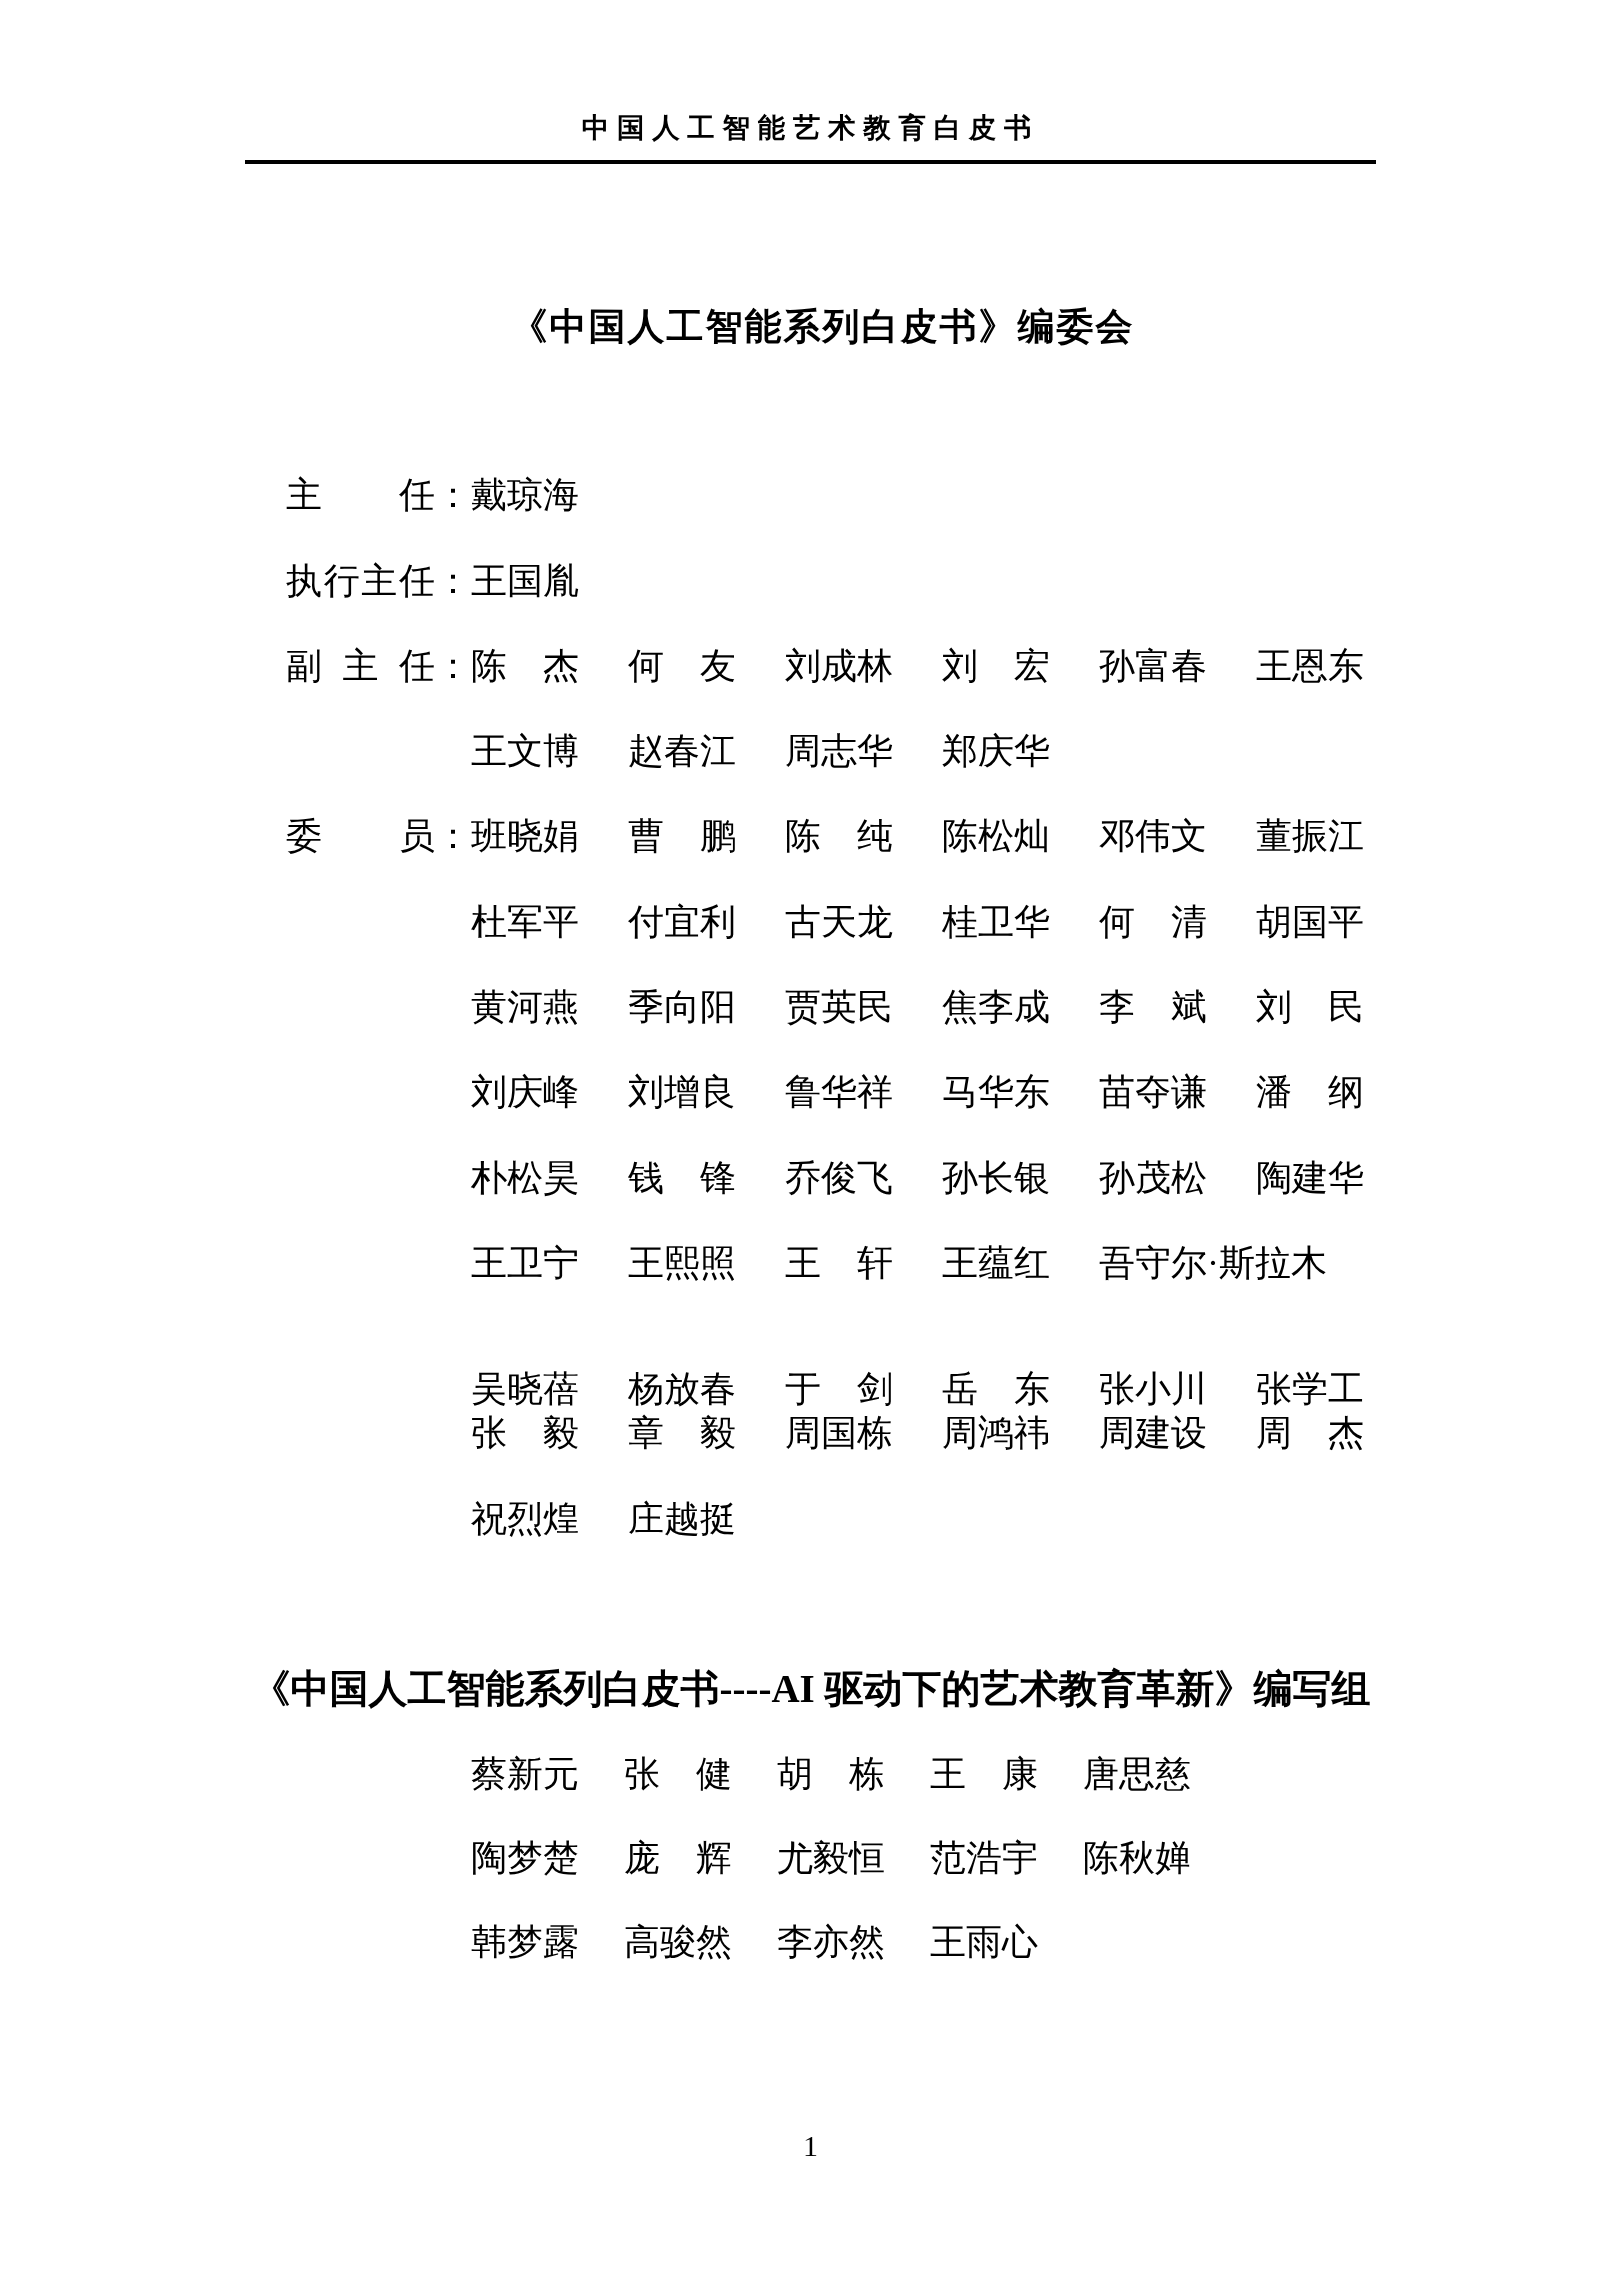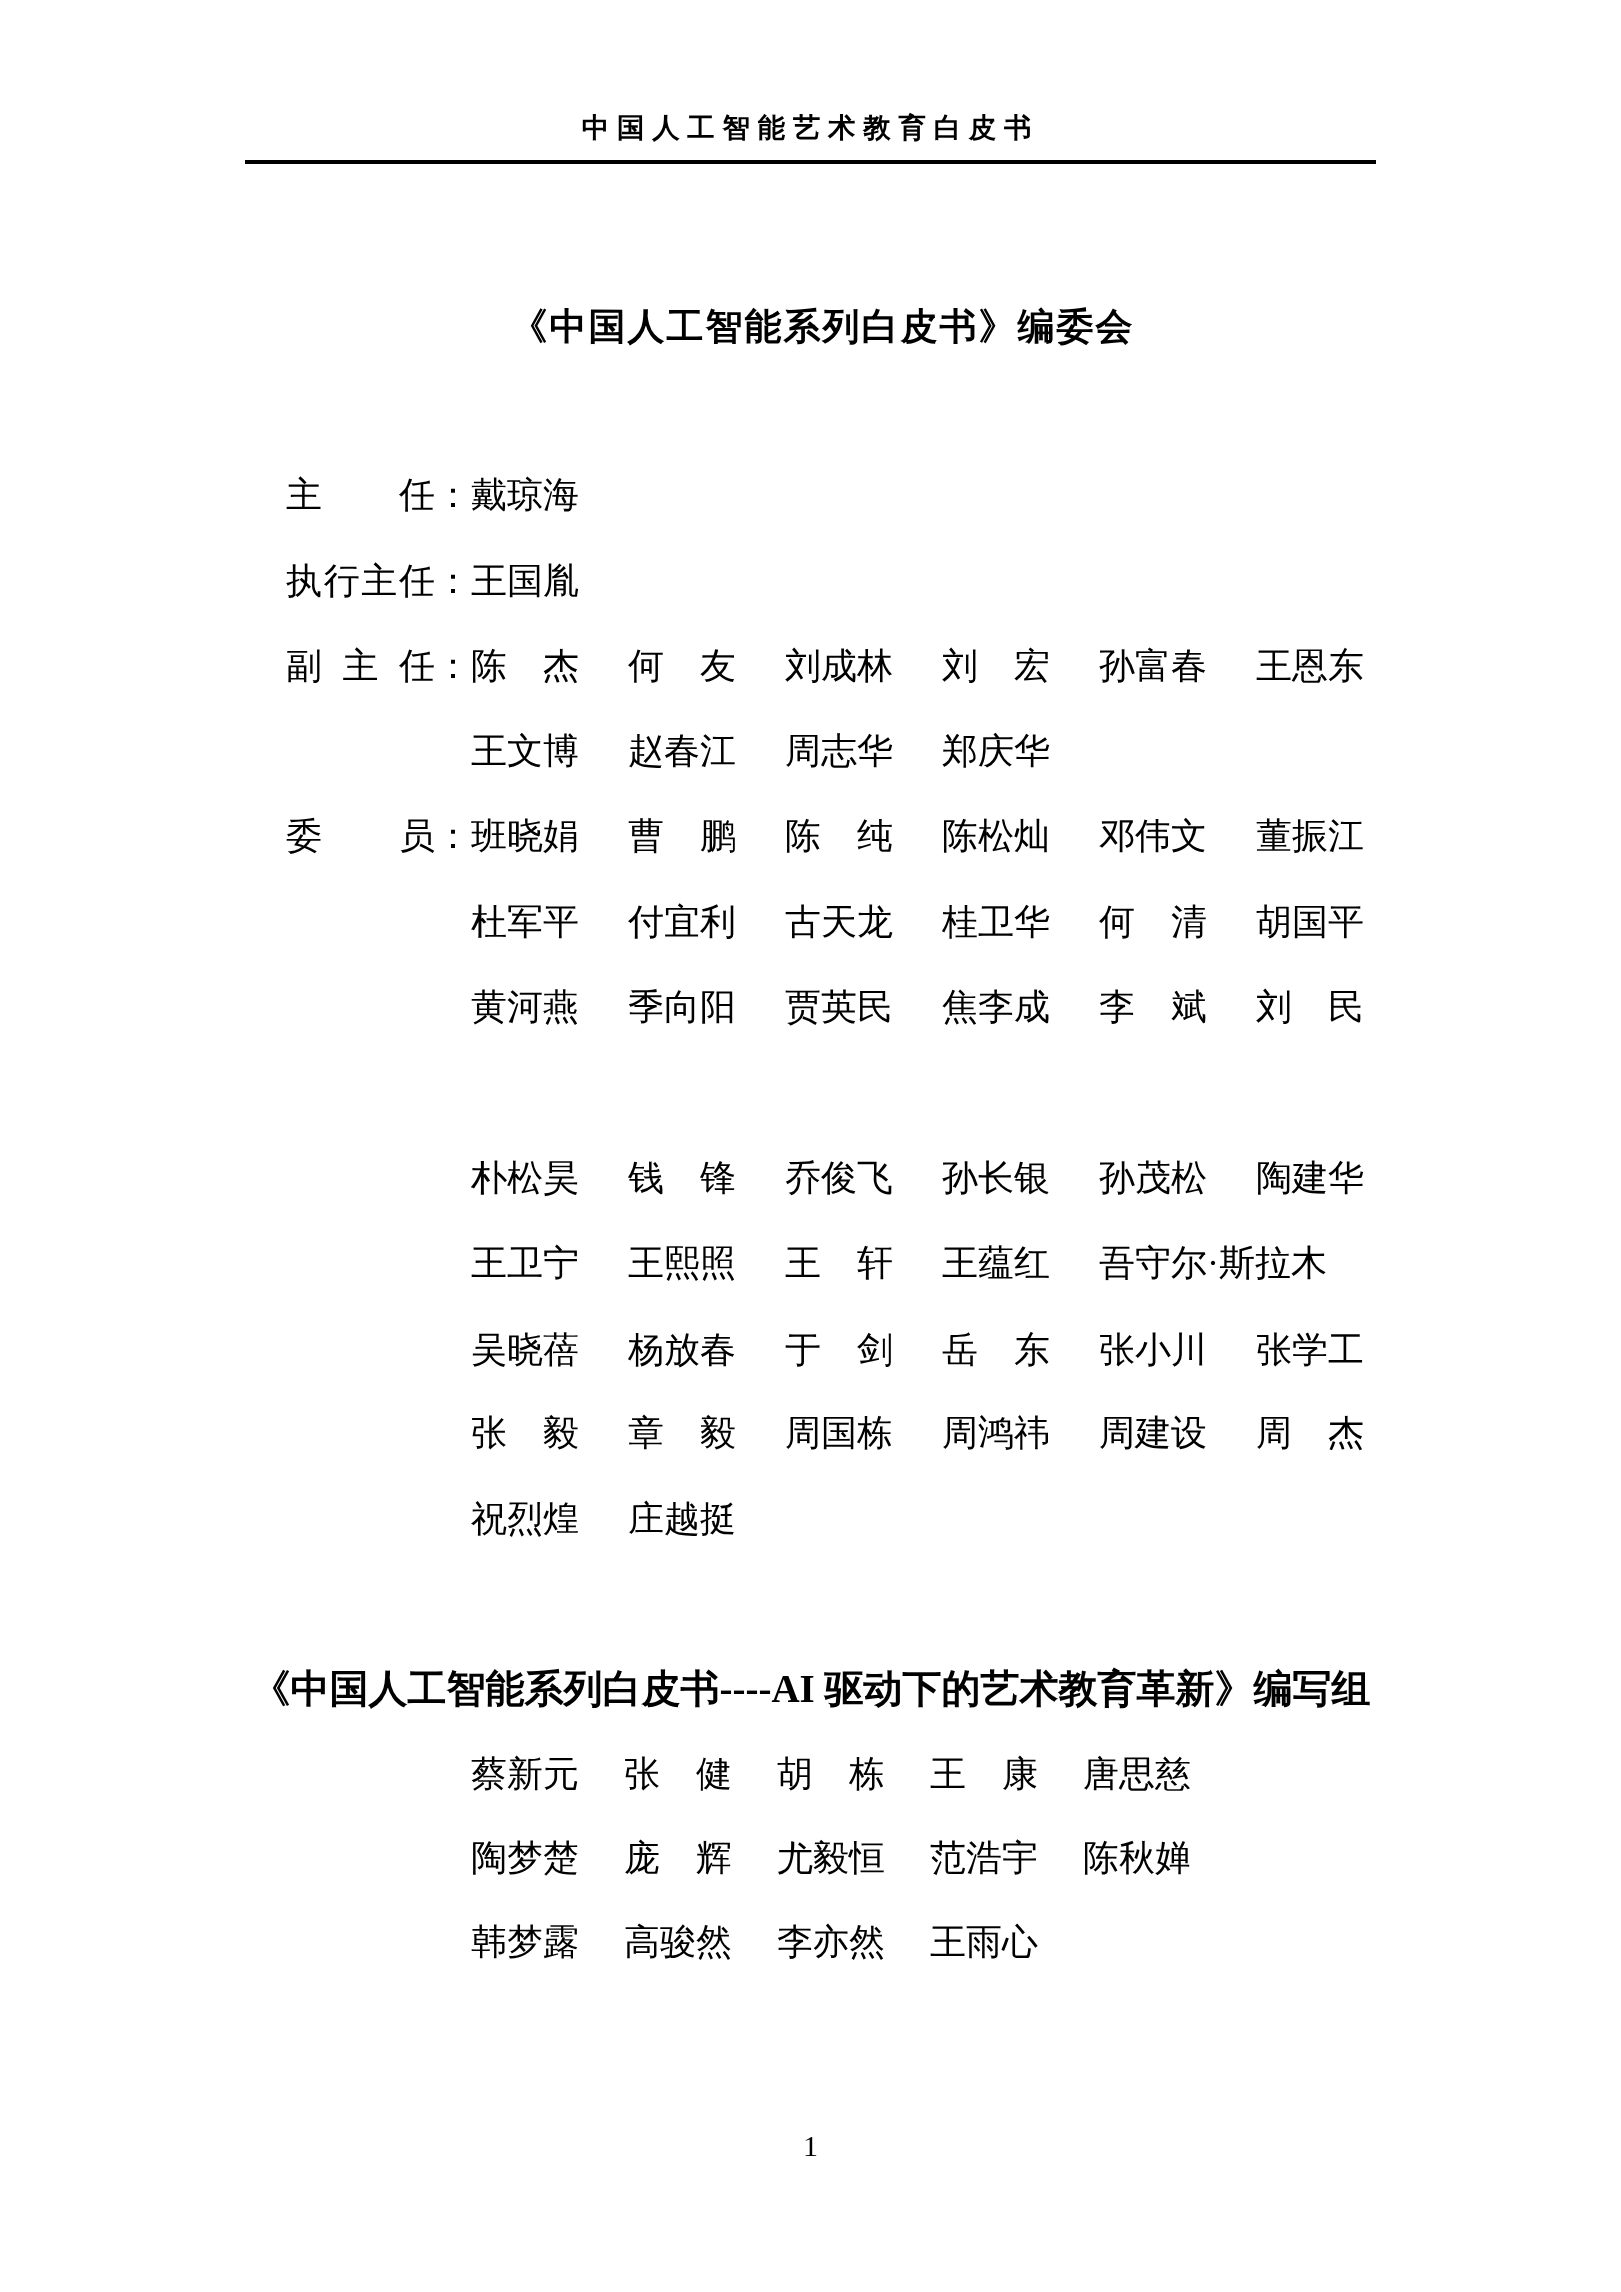--- a/index.html
+++ b/index.html
@@ -139,40 +139,50 @@
   <div class="row cont" style="top:986px">
     <span class="names">
       <span class="nm">黄河燕</span>
       <span class="nm">季向阳</span>
       <span class="nm">贾英民</span>
       <span class="nm">焦李成</span>
       <span class="nm">李　斌</span>
       <span class="nm">刘　民</span>
     </span>
   </div>
+  <div class="row cont" style="top:1071px">
+    <span class="names">
+      <span class="nm">刘庆峰</span>
+      <span class="nm">刘增良</span>
+      <span class="nm">鲁华祥</span>
+      <span class="nm">马华东</span>
+      <span class="nm">苗夺谦</span>
+      <span class="nm">潘　纲</span>
+    </span>
+  </div>
   <div class="row cont" style="top:1157px">
     <span class="names">
       <span class="nm">朴松昊</span>
       <span class="nm">钱　锋</span>
       <span class="nm">乔俊飞</span>
       <span class="nm">孙长银</span>
       <span class="nm">孙茂松</span>
       <span class="nm">陶建华</span>
     </span>
   </div>
   <div class="row cont" style="top:1242px">
     <span class="names">
       <span class="nm">王卫宁</span>
       <span class="nm">王熙照</span>
       <span class="nm">王　轩</span>
       <span class="nm">王蕴红</span>
       <span class="nm auto">吾守尔·斯拉木</span>
     </span>
   </div>
-  <div class="row cont" style="top:1329px">
+  <div class="row cont" style="top:1368px">
     <span class="names">
       <span class="nm">吴晓蓓</span>
       <span class="nm">杨放春</span>
       <span class="nm">于　剑</span>
       <span class="nm">岳　东</span>
       <span class="nm">张小川</span>
       <span class="nm">张学工</span>
     </span>
   </div>
   <div class="row cont" style="top:1412px">

